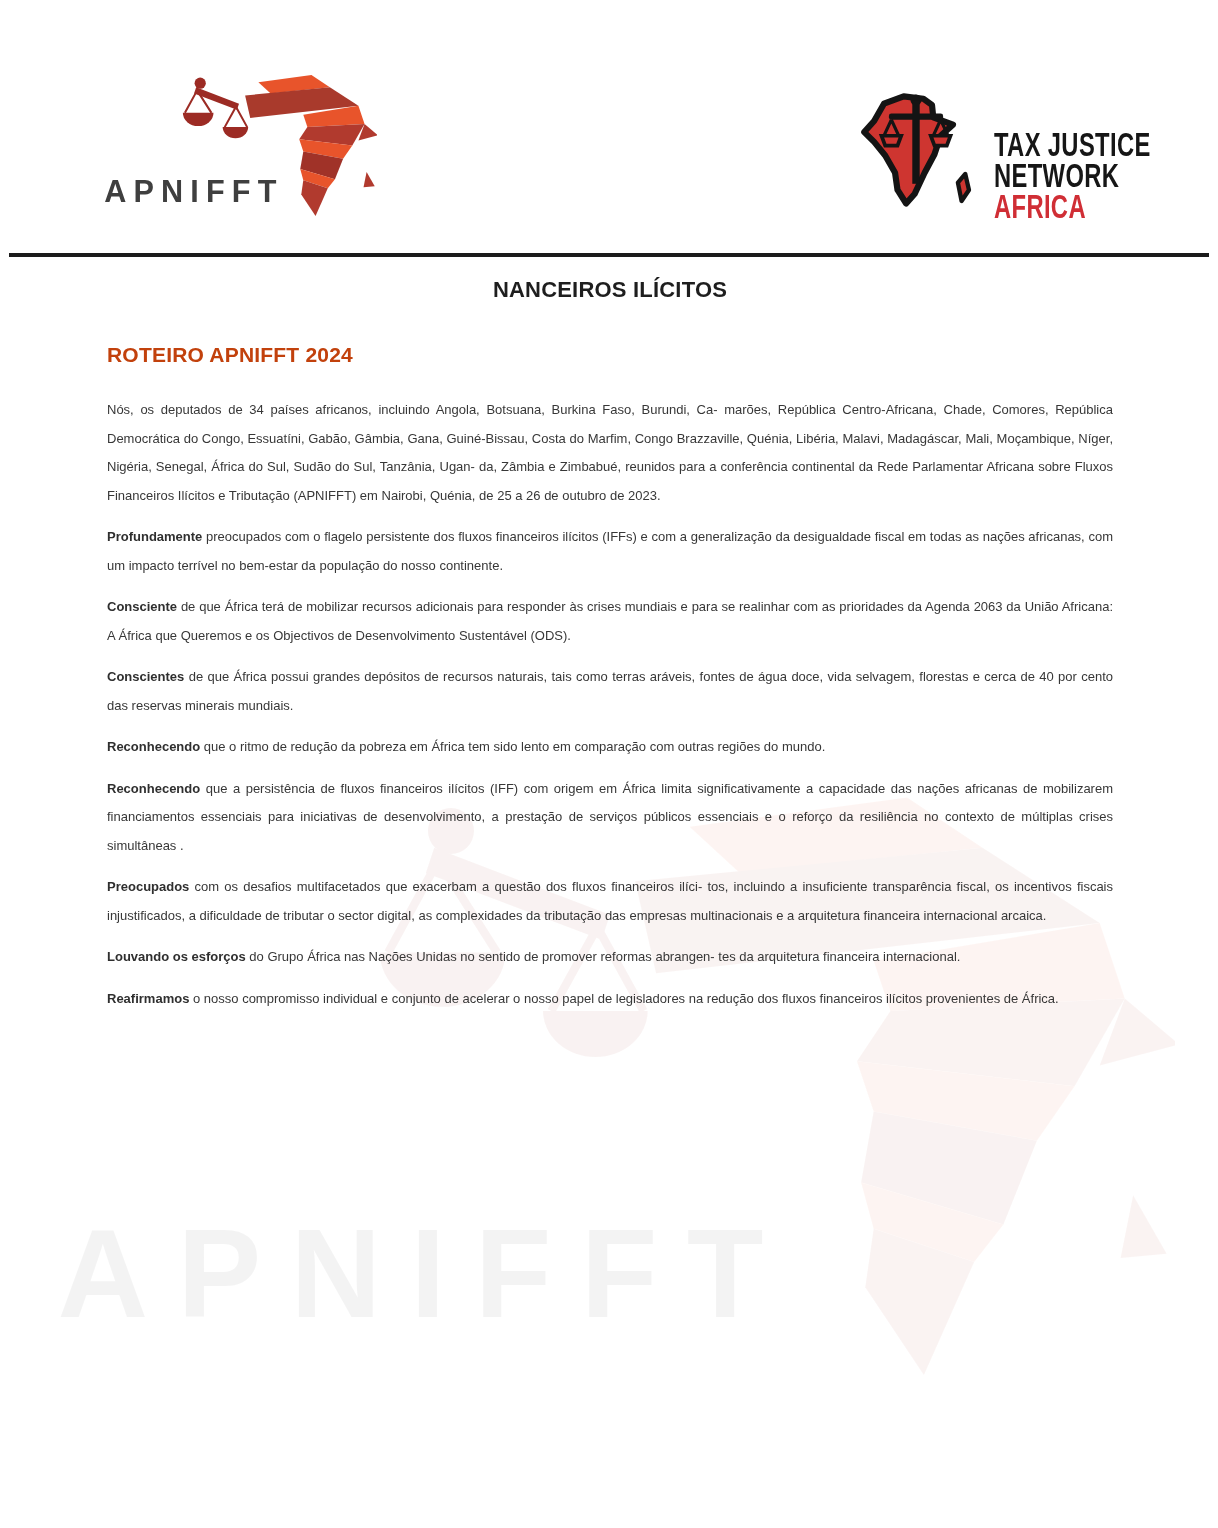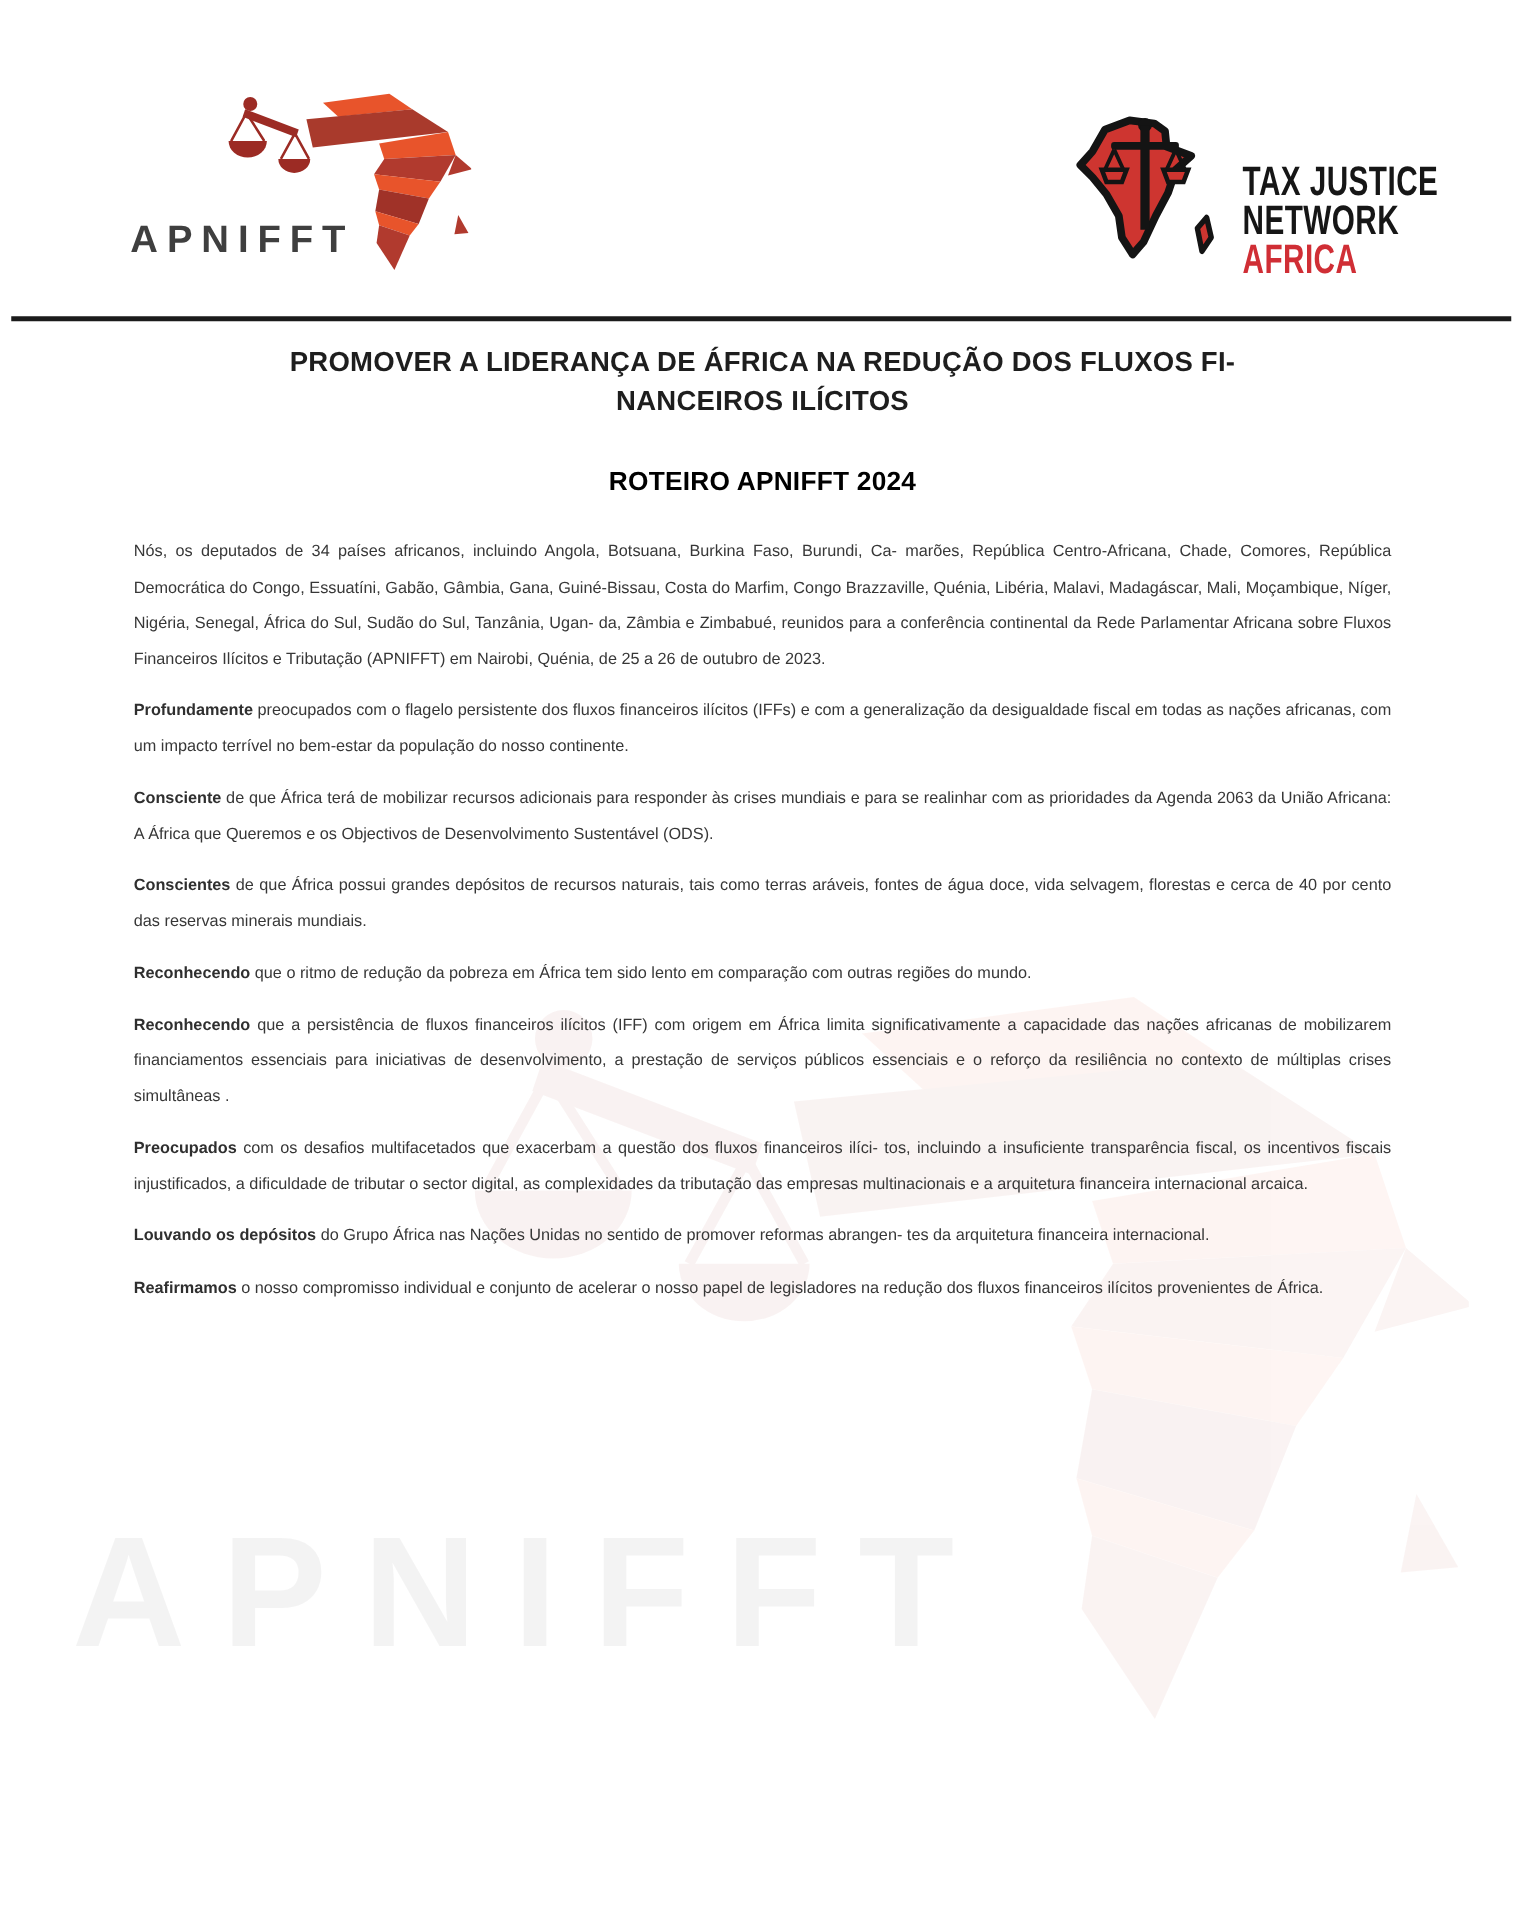--- a/index.html
+++ b/index.html
@@ -40,22 +40,22 @@
     position:absolute;top:262px;left:107px;width:1006px;z-index:1;
     color:#373737;
   }
   .doc-title{
     margin:12px 0 0 0;
     text-align:center;font-weight:bold;font-size:22px;line-height:31px;
     color:#1e1e1e;letter-spacing:.2px;
   }
   .doc-subtitle{
     margin:34px 0 0 0;
-    text-align:center;font-weight:bold;font-size:21px;line-height:31px;
-    color:#000000;letter-spacing:.2px;
+    font-weight:bold;font-size:21px;line-height:31px;
+    color:#c2410c;letter-spacing:.2px;
   }
   .paragraphs{margin-top:26px;}
   .para{
     margin:0 0 13px 0;
     font-size:13px;line-height:28.5px;
     text-align:justify;
     color:#373737;
   }
   .para .lead{font-weight:bold;color:#2f2f2f;}
 </style>
@@ -136,30 +136,29 @@
       <div class="tjna-line africa">AFRICA</div>
     </div>
   </div>
 </div>
 
 <div class="rule"></div>
 
 <div class="content">
 
   <div class="doc-title">
-    <div>PROMOVER A LIDERANÇA DE ÁFRICA NA REDUÇÃO DOS FLUXOS FI-</div>
     <div>NANCEIROS ILÍCITOS</div>
   </div>
 
   <div class="doc-subtitle">ROTEIRO APNIFFT 2024</div>
 
   <div class="paragraphs">
     <p class="para"><span class="lead"></span><span>Nós, os deputados de 34 países africanos, incluindo Angola, Botsuana, Burkina Faso, Burundi, Ca- marões, República Centro-Africana, Chade, Comores, República Democrática do Congo, Essuatíni, Gabão, Gâmbia, Gana, Guiné-Bissau, Costa do Marfim, Congo Brazzaville, Quénia, Libéria, Malavi, Madagáscar, Mali, Moçambique, Níger, Nigéria, Senegal, África do Sul, Sudão do Sul, Tanzânia, Ugan- da, Zâmbia e Zimbabué, reunidos para a conferência continental da Rede Parlamentar Africana sobre Fluxos Financeiros Ilícitos e Tributação (APNIFFT) em Nairobi, Quénia, de 25 a 26 de outubro de 2023.</span></p>
     <p class="para"><span class="lead">Profundamente</span><span> preocupados com o flagelo persistente dos fluxos financeiros ilícitos (IFFs) e com a generalização da desigualdade fiscal em todas as nações africanas, com um impacto terrível no bem-estar da população do nosso continente.</span></p>
     <p class="para"><span class="lead">Consciente</span><span> de que África terá de mobilizar recursos adicionais para responder às crises mundiais e para se realinhar com as prioridades da Agenda 2063 da União Africana: A África que Queremos e os Objectivos de Desenvolvimento Sustentável (ODS).</span></p>
     <p class="para"><span class="lead">Conscientes</span><span> de que África possui grandes depósitos de recursos naturais, tais como terras aráveis, fontes de água doce, vida selvagem, florestas e cerca de 40 por cento das reservas minerais mundiais.</span></p>
     <p class="para"><span class="lead">Reconhecendo</span><span> que o ritmo de redução da pobreza em África tem sido lento em comparação com outras regiões do mundo.</span></p>
     <p class="para"><span class="lead">Reconhecendo</span><span> que a persistência de fluxos financeiros ilícitos (IFF) com origem em África limita significativamente a capacidade das nações africanas de mobilizarem financiamentos essenciais para iniciativas de desenvolvimento, a prestação de serviços públicos essenciais e o reforço da resiliência no contexto de múltiplas crises simultâneas .</span></p>
     <p class="para"><span class="lead">Preocupados</span><span> com os desafios multifacetados que exacerbam a questão dos fluxos financeiros ilíci- tos, incluindo a insuficiente transparência fiscal, os incentivos fiscais injustificados, a dificuldade de tributar o sector digital, as complexidades da tributação das empresas multinacionais e a arquitetura financeira internacional arcaica.</span></p>
-    <p class="para"><span class="lead">Louvando os depósitos</span><span> do Grupo África nas Nações Unidas no sentido de promover reformas abrangen- tes da arquitetura financeira internacional.</span></p>
+    <p class="para"><span class="lead">Louvando os esforços</span><span> do Grupo África nas Nações Unidas no sentido de promover reformas abrangen- tes da arquitetura financeira internacional.</span></p>
     <p class="para"><span class="lead">Reafirmamos</span><span> o nosso compromisso individual e conjunto de acelerar o nosso papel de legisladores na redução dos fluxos financeiros ilícitos provenientes de África.</span></p>
   </div>
 </div>
 
 </body></html>

